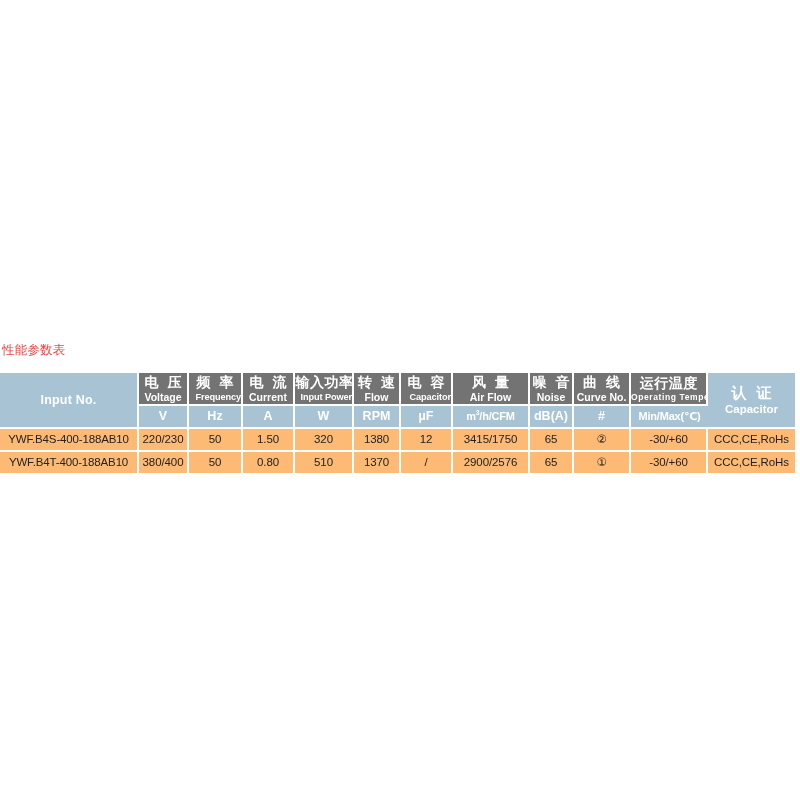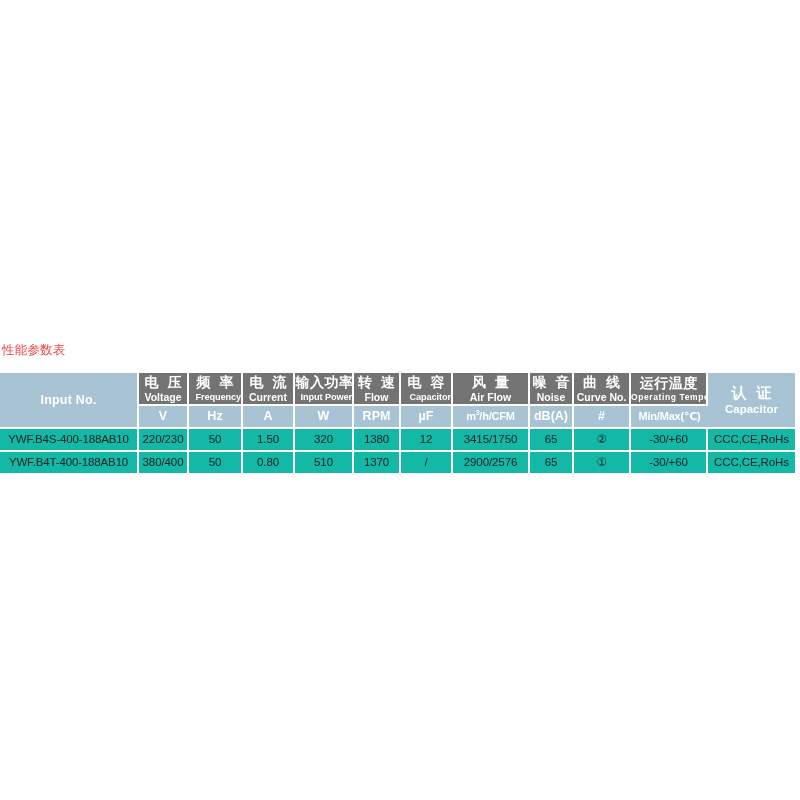--- a/index.html
+++ b/index.html
@@ -132,21 +132,21 @@
     display: block;
     font-size: 12.5px;
     line-height: 16px;
     font-weight: 700;
     letter-spacing: 0.2px;
     white-space: nowrap;
   }
 
   
   .bcell {
-    background: #14b8a6;
+    background: #fdba74;
     color: #222222;
     font-size: 11.5px;
     line-height: 21px;
     height: 21px;
     white-space: nowrap;
     letter-spacing: -0.1px;
   }
   .bcell.model {
     font-size: 11.5px;
     letter-spacing: -0.15px;

